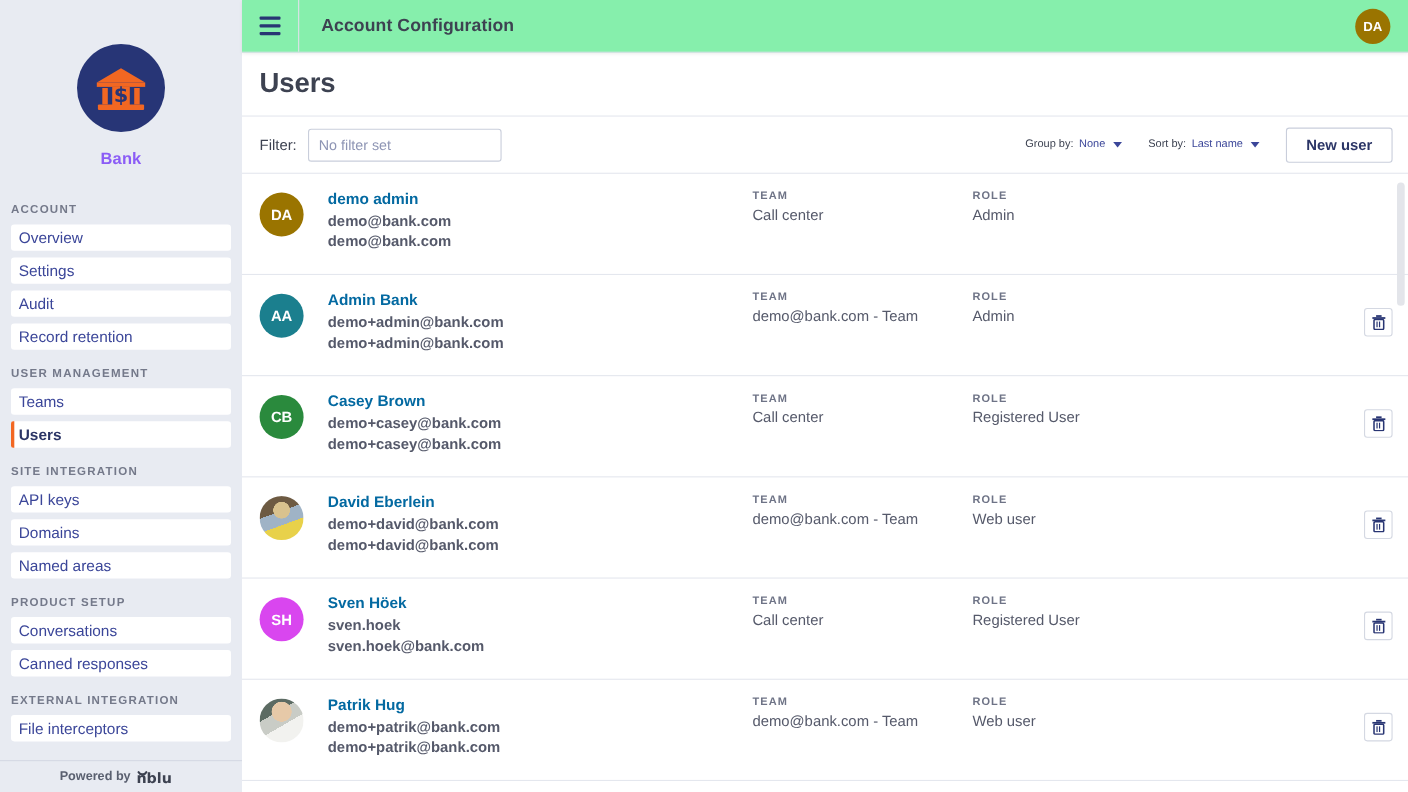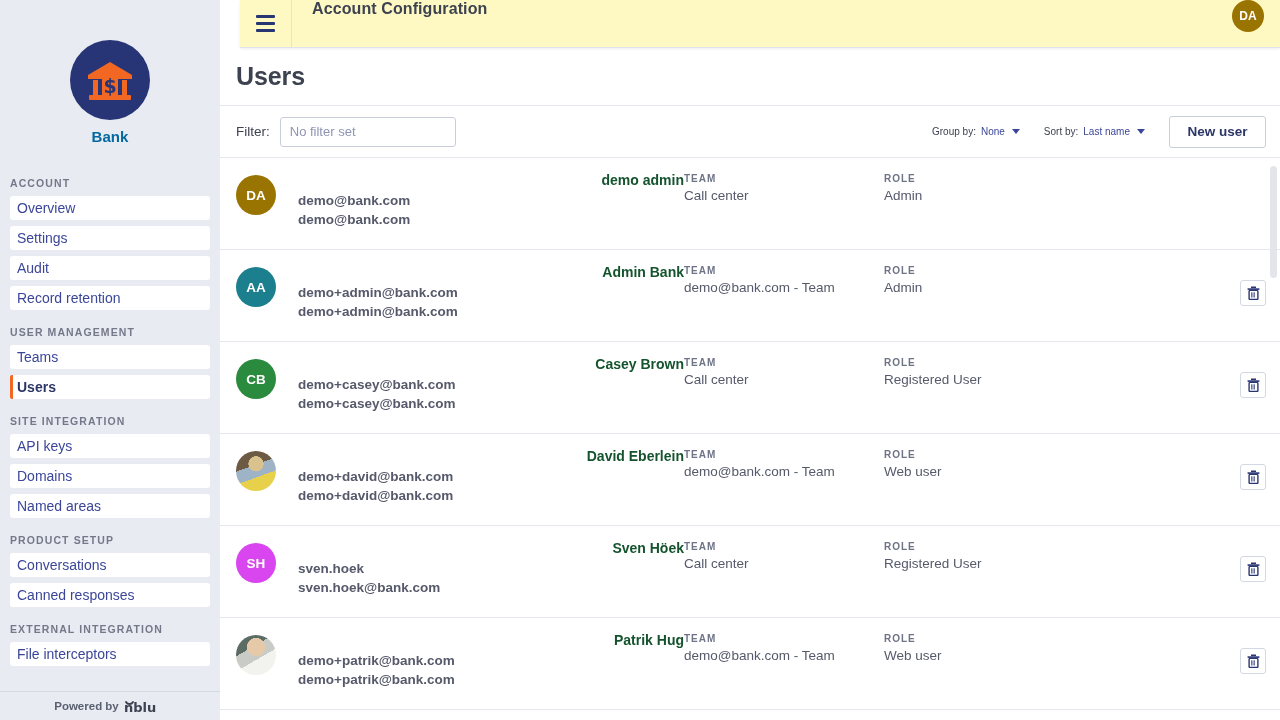--- a/index.html
+++ b/index.html
@@ -28,22 +28,22 @@
   .brand {
     padding-top: 40px;
     display: flex; flex-direction: column; align-items: center;
   }
   .brand-logo {
     width: 80px; height: 80px; border-radius: 50%;
     background: #273576;
     display: flex; align-items: center; justify-content: center;
   }
   .brand-name {
-    margin-top: 8px;
-    font-size: 15px; font-weight: 700; color: #0369a1;
+    margin-top: 16px;
+    font-size: 15px; font-weight: 700; color: #8b5cf6;
     letter-spacing: .1px;
   }
   .nav { margin-top: 32px; }
   .nav-group-title {
     font-size: 10.5px; font-weight: 700; color: #74798a;
     letter-spacing: 1.1px; text-transform: uppercase;
     padding: 0 0 7px 10px;
   }
   .nav-group { margin-bottom: 16px; }
   .nav-item {
@@ -72,25 +72,25 @@
     display: flex; align-items: center; justify-content: center;
     gap: 5px;
     font-size: 11.5px; color: #5a6070; font-weight: 600;
   }
   .unblu-logo { display: flex; align-items: flex-end; }
 
   
   .main { flex: 1 1 auto; height: 720px; display: flex; flex-direction: column; min-width: 0; }
   .topbar {
     height: 48px; flex: 0 0 48px;
-    background: #fef9c3;
+    background: #86efac;
     border-bottom: 1px solid #dfe2ea;
     box-shadow: 0 1px 3px rgba(0,0,0,.07);
-    display: flex; align-items: flex-start;
-    position: relative; z-index: 5; margin-left: 20px;
+    display: flex; align-items: center;
+    position: relative; z-index: 5;
   }
   .hamburger {
     width: 52px; height: 47px;
     display: flex; align-items: center; justify-content: center;
     border-right: 1px solid #dfe2ea;
     cursor: pointer;
   }
   .hamburger .bars { display: flex; flex-direction: column; gap: 4px; }
   .hamburger .bars i { display: block; width: 19px; height: 3px; background: #283573; border-radius: 1px; }
   .topbar-title {
@@ -164,22 +164,22 @@
     display: flex; align-items: flex-start;
     height: 92px;
     border-bottom: 1px solid #e4e7ee;
     padding: 14px 14px 0 16px;
     position: relative;
   }
   .row-avatar { width: 40px; height: 40px; font-size: 13.5px; margin-top: 3px; }
   .row-avatar.photo { background-size: cover; background-position: center; }
   .row-main { margin-left: 22px; width: 386px; flex: 0 0 386px; }
   .row-name {
-    font-size: 14px; font-weight: 700; color: #14532d;
-    margin-bottom: 3px; cursor: pointer; text-align: right;
+    font-size: 14px; font-weight: 700; color: #0369a1;
+    margin-bottom: 3px; cursor: pointer;
   }
   .row-sub { font-size: 13.5px; color: #55596a; line-height: 19px; font-weight: bold; }
   .col { flex: 0 0 auto; padding-top: 1px; }
   .col-team { width: 200px; }
   .col-role { width: 230px; }
   .col-label {
     font-size: 10px; font-weight: 700; color: #6e7386;
     letter-spacing: 1px; text-transform: uppercase;
     margin-bottom: 4px;
   }

